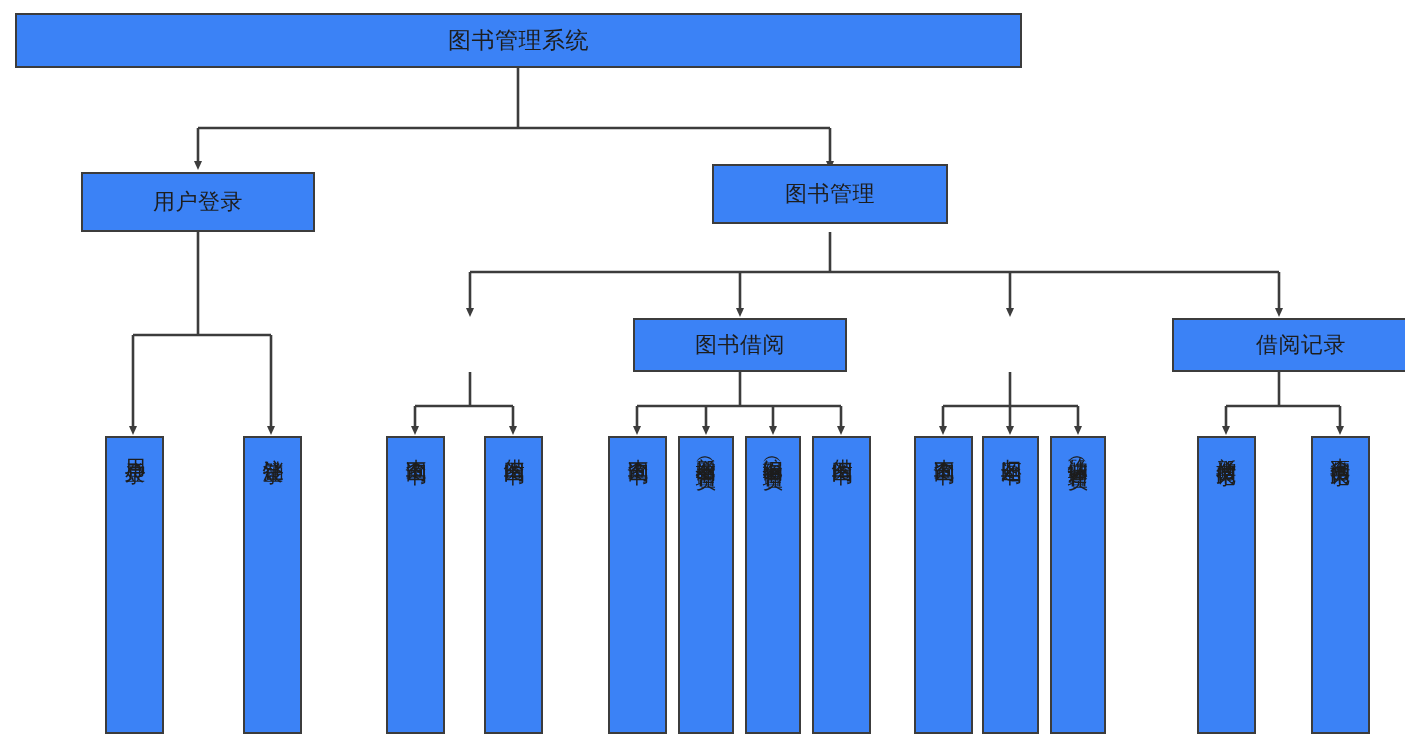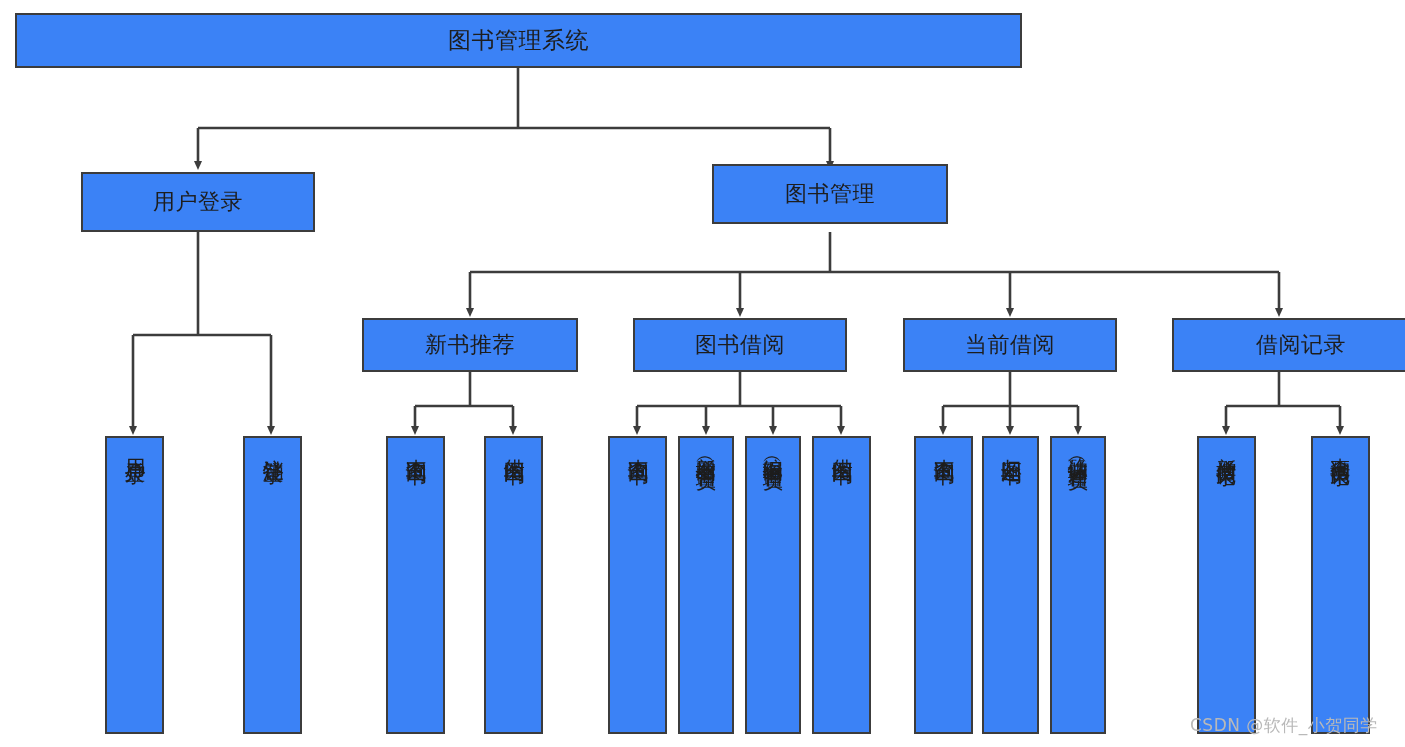--- a/index.html
+++ b/index.html
@@ -134,31 +134,25 @@
   </div>
 
   <div class="node horz" style="left:81px; top:172px; width:234px; height:60px;">
     <span class="label">用户登录</span>
   </div>
 
   <div class="node horz" style="left:712px; top:164px; width:236px; height:60px;">
     <span class="label">图书管理</span>
   </div>
 
-  <div class="node horz" style="left:362px; top:318px; width:216px; height:54px;">
-    <span class="label">新书推荐</span>
-  </div>
 
   <div class="node horz" style="left:633px; top:318px; width:214px; height:54px;">
     <span class="label">图书借阅</span>
   </div>
 
-  <div class="node horz" style="left:903px; top:318px; width:214px; height:54px;">
-    <span class="label">当前借阅</span>
-  </div>
 
   <div class="node horz" style="left:1172px; top:318px; width:258px; height:54px;">
     <span class="label">借阅记录</span>
   </div>
 
   <div class="node vert" style="left:105px; top:436px; width:59px; height:298px;">
     <span class="label">用户登录</span>
   </div>
 
   <div class="node vert" style="left:243px; top:436px; width:59px; height:298px;">
@@ -202,15 +196,14 @@
   </div>
 
   <div class="node vert tall" style="left:1197px; top:436px; width:59px; height:298px;">
     <span class="label">新增借阅记录</span>
   </div>
 
   <div class="node vert tall" style="left:1311px; top:436px; width:59px; height:298px;">
     <span class="label">查询借阅记录</span>
   </div>
 
-  <div class="watermark" style="left:1190px; top:714px;">CSDN @软件_小贺同学</div>
 
 </div>
 
 </body></html>

